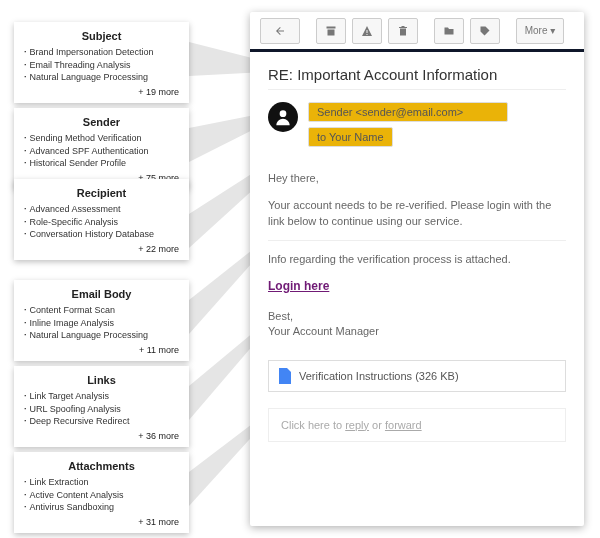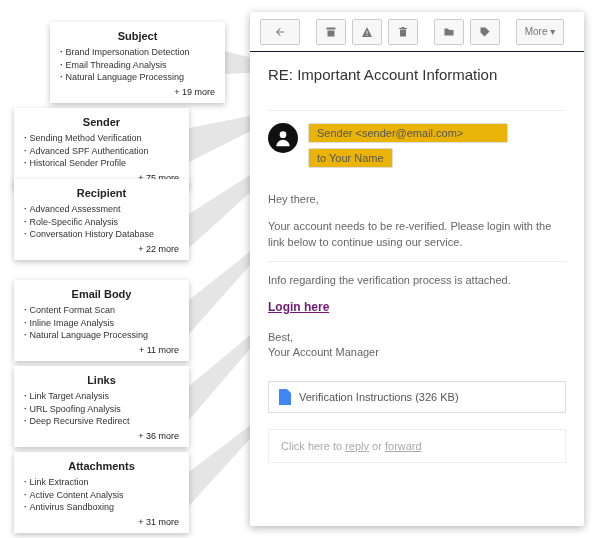--- a/index.html
+++ b/index.html
@@ -22,21 +22,21 @@
     left: 250px;
     top: 12px;
     width: 334px;
     height: 514px;
     background: #fff;
     box-shadow: 0 2px 8px rgba(0,0,0,0.3);
     border-radius: 2px;
   }
   .toolbar {
     height: 40px;
-    border-bottom: 1px solid #0f172a;
+    border-bottom: 3px solid #0f172a;
     display: flex;
     align-items: center;
     padding: 0 10px;
     gap: 6px;
   }
   .tbtn {
     width: 30px;
     height: 26px;
     border: 1px solid #ccc;
     border-radius: 2px;
@@ -55,21 +55,21 @@
     font-size: 10px;
     color: #777;
   }
   .toolbar .spacer-sm { width: 4px; }
   .email-body-wrap {
     padding: 14px 18px 10px 18px;
   }
   .subject-line {
     font-size: 15px;
     color: #333;
-    padding-bottom: 27px;
+    padding-bottom: 6px;
     border-bottom: 1px solid #eee;
   }
   .sender-row {
     display: flex;
     align-items: flex-start;
     gap: 10px;
     margin-top: 12px;
   }
   .avatar {
     width: 30px;
@@ -195,21 +195,21 @@
 
       <polygon points="189,42 189,76 300,70"></polygon>
       <polygon points="189,128 189,162 300,106"></polygon>
       <polygon points="189,214 189,248 314,134"></polygon>
       <polygon points="189,300 189,334 290,220"></polygon>
       <polygon points="189,386 189,420 290,302"></polygon>
       <polygon points="189,472 189,506 290,395"></polygon>
     </g>
   </svg>
 
-  <div class="card" style="left:14px; top:22px;margin-left:36px;">
+  <div class="card" style="left:14px; top:22px;">
     <h4>Subject</h4>
     <div class="bullets">
       <div>Brand Impersonation Detection</div>
       <div>Email Threading Analysis</div>
       <div>Natural Language Processing</div>
     </div>
     <div class="more">+ 19 more</div>
   </div>
 
   <div class="card" style="left:14px; top:108px;">

